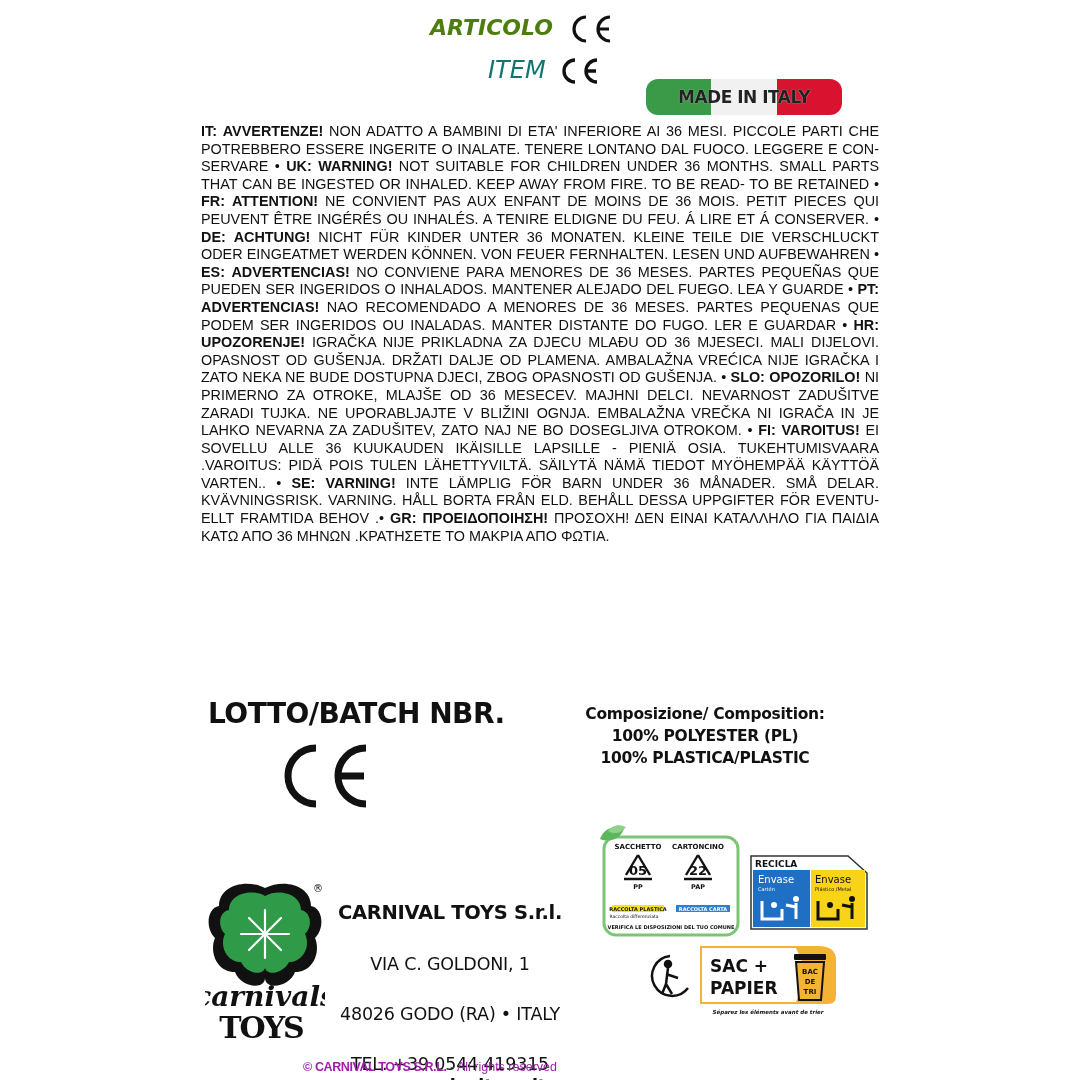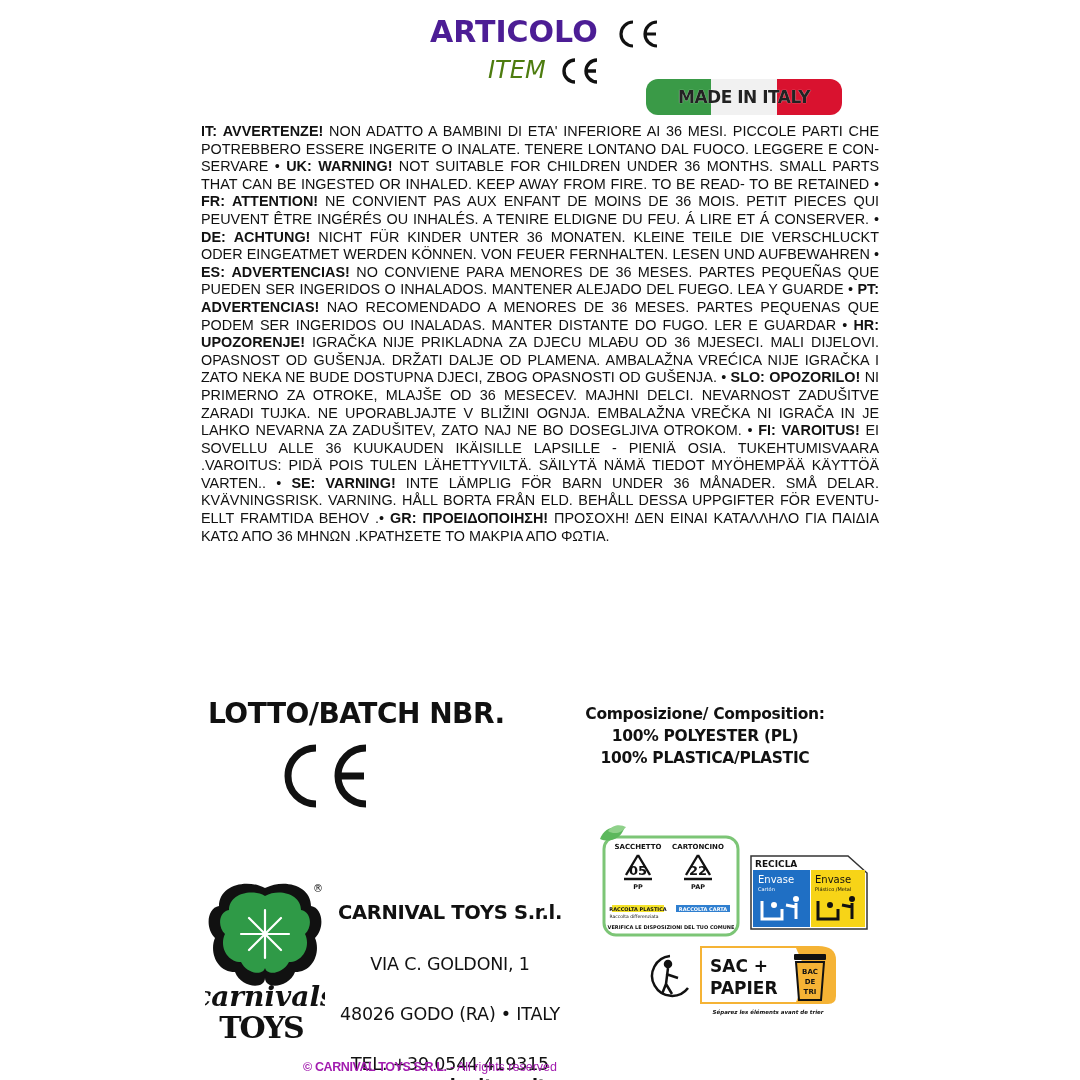--- a/index.html
+++ b/index.html
@@ -1,20 +1,20 @@
 <!DOCTYPE html>
 <html><head>
 <meta charset="utf-8">
 <style>
   html, body { margin:0; padding:0; }
   body { width:1080px; height:1080px; background:#ffffff; position:relative; overflow:hidden; font-family:"Liberation Sans", sans-serif; color:#111; }
 
-  .header-title { position:absolute; left:430px; top:14px; font-family:"DejaVu Sans", sans-serif; font-weight:bold; font-size:30px; letter-spacing:0px; color:#4c1d95; }
+  .header-title { position:absolute; left:430px; top:14px; font-family:"DejaVu Sans", sans-serif; font-weight:bold; font-size:22px; letter-spacing:0px; color:#4d7c0f;font-style:italic; }
   .ce-inline { display:inline-block; vertical-align:middle; margin-left:6px; }
-  .header-item { position:absolute; left:488px; top:56px; font-family:"DejaVu Sans", sans-serif; font-style:italic; font-size:24px; color:#4d7c0f; }
+  .header-item { position:absolute; left:488px; top:56px; font-family:"DejaVu Sans", sans-serif; font-style:italic; font-size:24px; color:#0f766e; }
 
   .italy-badge { position:absolute; left:646px; top:79px; width:196px; height:36px; border-radius:12px; overflow:hidden; display:flex; }
   .italy-badge .g { width:65px; background:#3a9a47; }
   .italy-badge .w { width:66px; background:#f1f1f1; }
   .italy-badge .r { width:65px; background:#d9122f; }
   .italy-badge .lbl { position:absolute; left:0; top:0; width:196px; height:44px; line-height:36px; text-align:center; font-family:"DejaVu Sans", sans-serif; font-size:17px; font-weight:bold; color:#222; letter-spacing:-0.5px; text-shadow:0 0 1px #fff; }
 
   .warnings { position:absolute; left:201px; top:123px; width:678px; font-family:"Liberation Sans", sans-serif; font-size:14.4px; line-height:17.6px; color:#111; text-align:justify; text-align-last:left; }
   .warnings b { font-weight:bold; }
 

